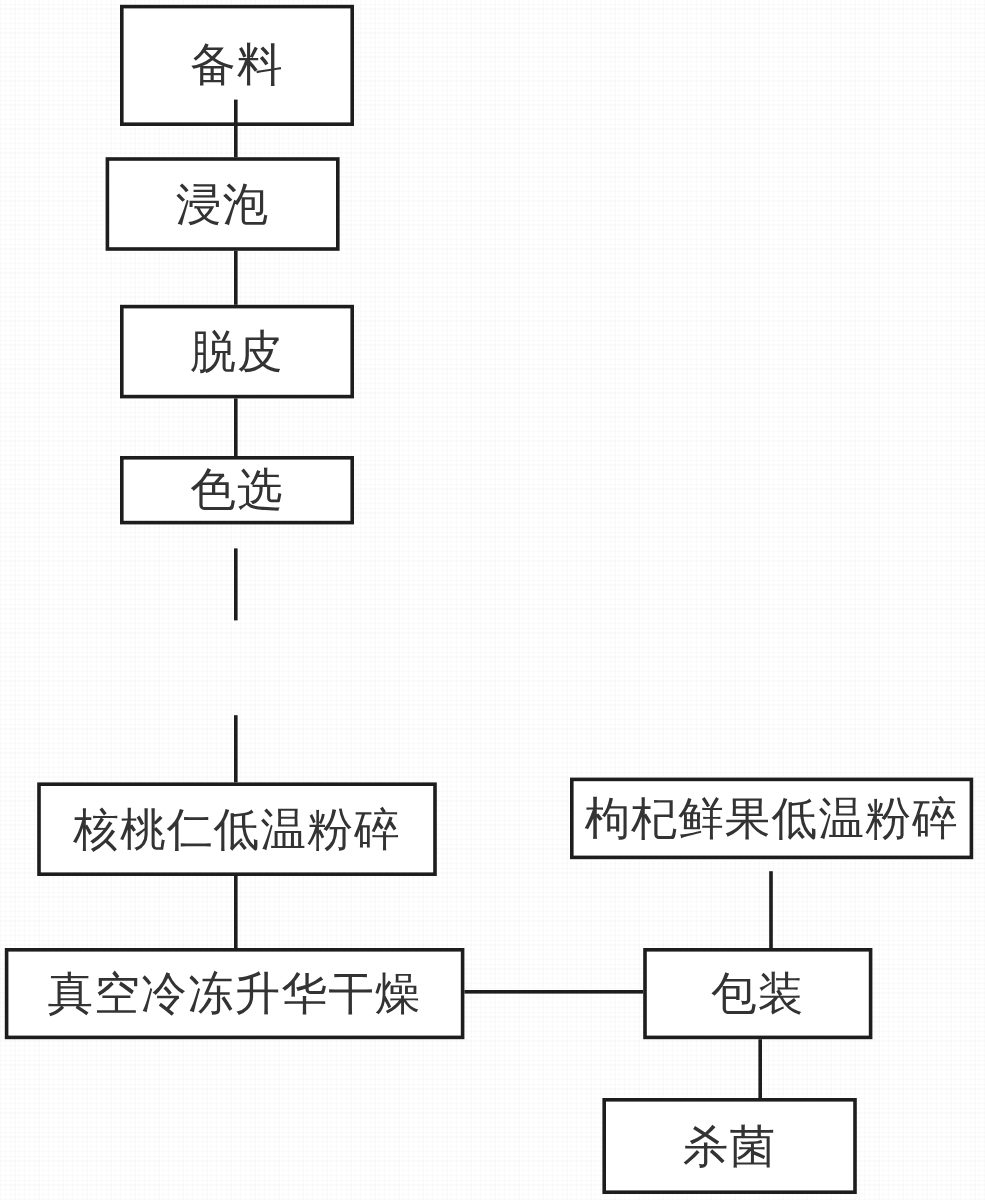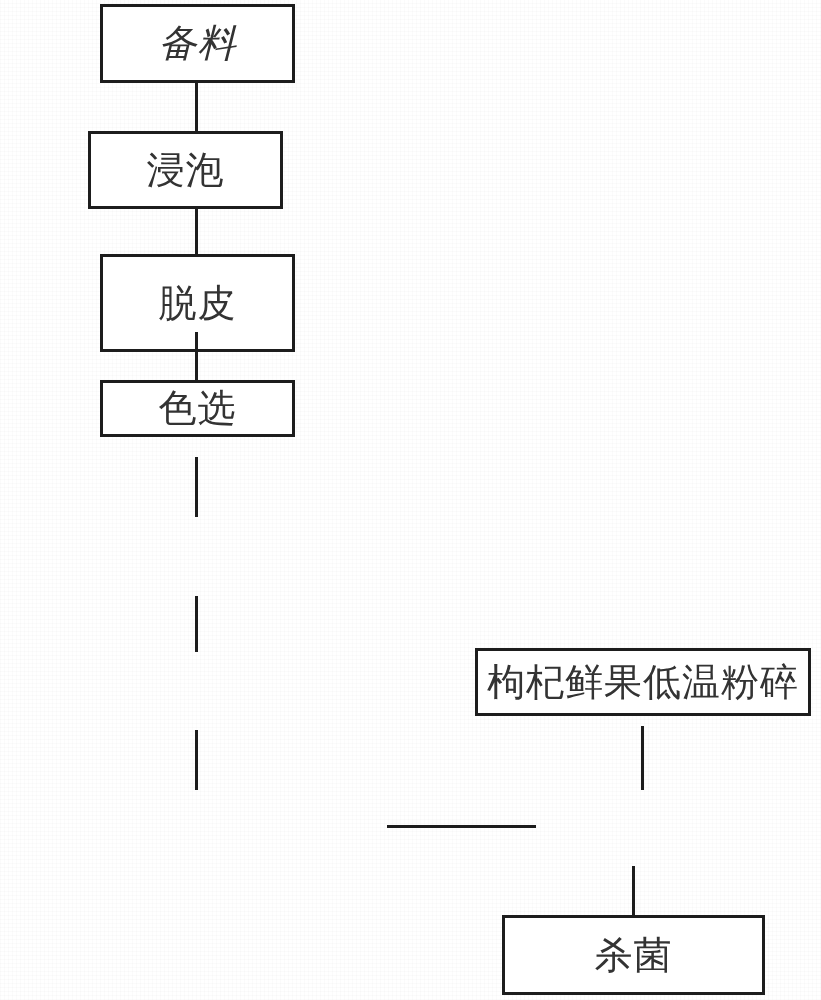--- a/index.html
+++ b/index.html
@@ -31,30 +31,30 @@
     letter-spacing: 1px;
     color: #333333;
     white-space: nowrap;
   }
   .edge {
     position: absolute;
     background: #1d1d1d;
   }
 
   
-  .n-beiliao   { left:100px; top:4px;   width:195px; height:79px;font-style:italic; }
+  .n-beiliao   { left:100px; top:4px;   width:195px; height:101px; }
   .n-jinpao    { left:88px; top:131px; width:195px; height:78px; }
-  .n-tuopi     { left:100px; top:254px; width:195px; height:98px; }
+  .n-tuopi     { left:100px; top:254px; width:195px; height:78px; }
   .n-sexuan    { left:100px; top:380px; width:195px; height:57px; }
   .n-fengxuan  { left:100px; top:517px; width:193px; height:79px; }
   .n-hetao     { left:31px;  top:652px; width:333px; height:78px; }
   .n-gouqi     { left:475px; top:648px; width:336px; height:68px; }
   .n-zhenkong  { left:4px;   top:790px; width:383px; height:76px; }
   .n-baozhuang { left:536px; top:790px; width:191px; height:76px; }
-  .n-shajun    { left:502px; top:915px; width:263px; height:80px; }
+  .n-shajun    { left:502px; top:915px; width:212px; height:80px; }
 
   
   .e-1 { left:195px; top:83px;  width:3px;   height:48px; }
   .e-2 { left:195px; top:209px; width:3px;   height:45px; }
   .e-3 { left:195px; top:332px; width:3px;   height:48px; }
   .e-4 { left:195px; top:457px; width:3px;   height:60px; }
   .e-5 { left:195px; top:596px; width:3px;   height:56px; }
   .e-6 { left:195px; top:730px; width:3px;   height:60px; }
   .e-7 { left:641px; top:726px; width:3px;   height:64px; }
   .e-8 { left:387px; top:825px; width:149px; height:3px;  }
@@ -62,21 +62,24 @@
 </style>
 </head>
 <body>
 
 <div id="canvas">
 
   <div class="node n-beiliao">备料</div>
   <div class="node n-jinpao">浸泡</div>
   <div class="node n-tuopi">脱皮</div>
   <div class="node n-sexuan">色选</div>
+  <div class="node n-hetao">核桃仁低温粉碎</div>
   <div class="node n-gouqi">枸杞鲜果低温粉碎</div>
+  <div class="node n-zhenkong">真空冷冻升华干燥</div>
+  <div class="node n-baozhuang">包装</div>
   <div class="node n-shajun">杀菌</div>
 
   <div class="edge e-1"></div>
   <div class="edge e-2"></div>
   <div class="edge e-3"></div>
   <div class="edge e-4"></div>
   <div class="edge e-5"></div>
   <div class="edge e-6"></div>
   <div class="edge e-7"></div>
   <div class="edge e-8"></div>

